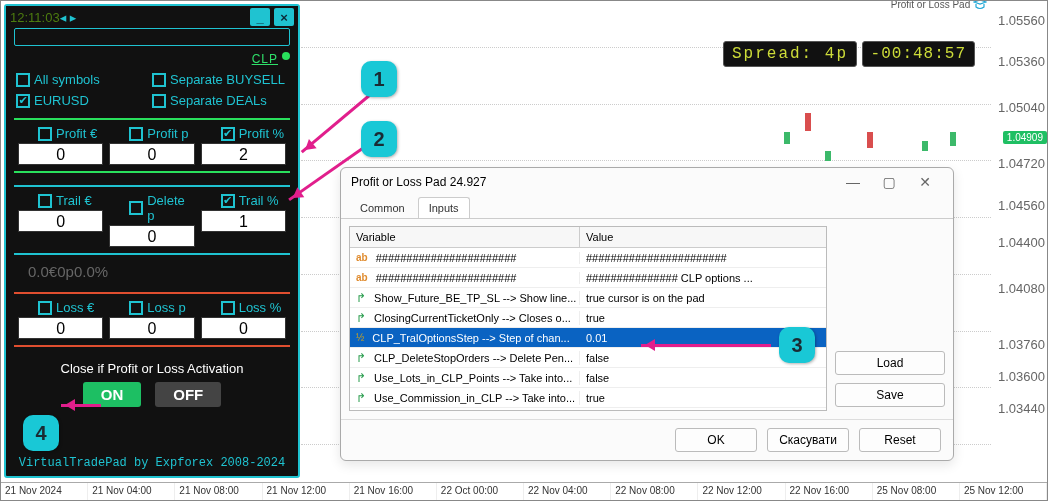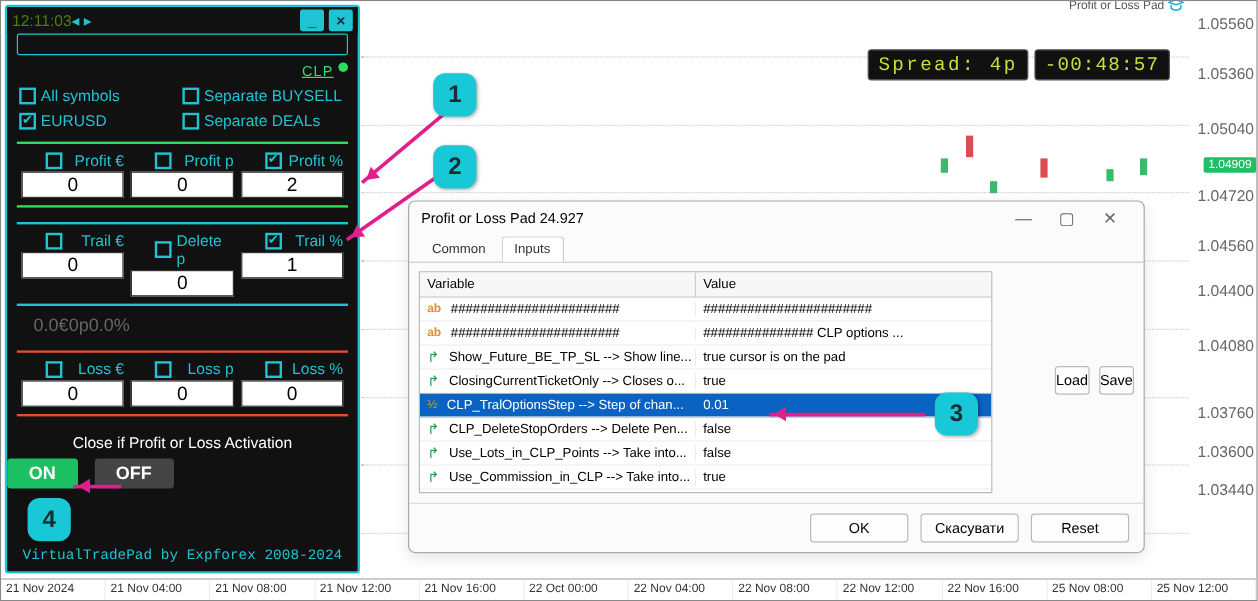--- a/index.html
+++ b/index.html
@@ -38,27 +38,27 @@
 
   .vtp-checks { padding: 4px 10px; color: #1fc3d1; font-size: 13px; display: grid; grid-template-columns: 1fr 1fr; row-gap: 6px; }
   .chk { display: flex; align-items: center; gap: 4px; }
   .chkbox { width: 14px; height: 14px; border: 2px solid #1fc3d1; display: inline-flex; align-items: center; justify-content: center; background: #111; }
   .chkbox.on::before { content: "✔"; color: #1fc3d1; font-size: 11px; line-height: 1; }
 
   .section { margin: 6px 8px; padding: 6px 4px; border-top: 2px solid; border-bottom: 2px solid; display: grid; grid-template-columns: repeat(3,1fr); gap: 6px; }
   .section.profit { border-color: #29e05c; }
   .section.trail { border-color: #1fc3d1; }
   .section.loss { border-color: #e04e2f; margin-top: 10px; }
-  .section .chk { color: #1fc3d1; font-size: 13px; justify-content: space-between; margin-left: 20px; }
+  .section .chk { color: #1fc3d1; font-size: 13px; justify-content: flex-start; margin-left: 20px; }
   .numbox { background: #fff; color: #000; font-size: 16px; text-align: center; height: 22px; line-height: 22px; border: 1px solid #333; margin-top: 2px; }
 
   .statrow { display: flex; justify-content: flex-start; padding: 2px 22px; font-size: 15px; color: #666; }
 
   .activation { color: #fff; text-align: center; font-size: 13px; margin-top: 8px; }
-  .onoff-row { display: flex; justify-content: flex-start; gap: 14px; margin-top: 6px; }
+  .onoff-row { display: flex; justify-content: center; gap: 14px; margin-top: 6px; }
   .onoff { padding: 4px 18px; font-size: 15px; font-weight: bold; color: #fff; border-radius: 3px; }
   .on-btn { background: #1dbf63; }
   .off-btn { background: #444; }
 
   .footer-credit { margin-top: auto; color: #1fc3d1; font-family: 'Courier New', monospace; font-size: 12px; text-align: center; padding: 6px 0; }
 
   
   .dialog { position: absolute; left: 339px; top: 166px; width: 614px; height: 294px; background: #fbfbfb; border: 1px solid #aaa; border-radius: 6px; display: flex; flex-direction: column; box-shadow: 0 4px 12px rgba(0,0,0,.1); }
   .dlg-title { display: flex; align-items: center; padding: 6px 10px; font-size: 12px; }
   .dlg-title-txt { flex: 1; }
@@ -73,21 +73,21 @@
   .col-var { width: 230px; border-right: 1px solid #ccc; }
   .col-val { flex: 1; }
   .prop-row { display: flex; border-bottom: 1px solid #eee; height: 20px; align-items: center; }
   .prop-row .c1 { width: 230px; padding: 0 6px; border-right: 1px solid #eee; display: flex; align-items: center; gap: 8px; white-space: nowrap; overflow: hidden; text-overflow: ellipsis; }
   .prop-row .c2 { flex: 1; padding: 0 6px; white-space: nowrap; overflow: hidden; text-overflow: ellipsis; }
   .prop-row.sel { background: #0a63c2; color: #fff; }
   .prop-row.sel .c1 { border-right-color: #0a63c2; }
   .ab { color: #e08c2f; font-weight: bold; font-size: 10px; }
   .gr { color: #2a9d4e; font-size: 12px; }
   .yw { color: #c9a020; font-size: 10px; }
-  .side-btns { display: flex; gap: 8px; width: 110px; justify-content: flex-end; padding-bottom: 4px; align-items: center; }
+  .side-btns { display: flex; flex-direction: column; gap: 8px; width: 110px; justify-content: flex-end; padding-bottom: 4px; }
   .wbtn { background: #fdfdfd; border: 1px solid #bbb; border-radius: 3px; font-size: 12px; padding: 4px 0; text-align: center; }
   .dlg-footer { display: flex; justify-content: flex-end; gap: 10px; padding: 8px 12px; border-top: 1px solid #ddd; }
   .dlg-footer .wbtn { width: 82px; }
 
   
   .callout { position: absolute; width: 36px; height: 36px; background: #19c8d6; border-radius: 10px; display: flex; align-items: center; justify-content: center; color: #1a2b33; font-weight: bold; font-size: 20px; box-shadow: 1px 1px 3px rgba(0,0,0,.3); }
   .arrow { position: absolute; height: 3px; background: #e11e8c; transform-origin: left center; }
   .arrow::after { content: ""; position: absolute; right: -2px; top: -5px; border: 6px solid transparent; border-left: 10px solid #e11e8c; }
   .arrow.leftdir { transform-origin: right center; }
   .arrow.leftdir::after { left: -2px; right: auto; border: 6px solid transparent; border-right: 10px solid #e11e8c; }

